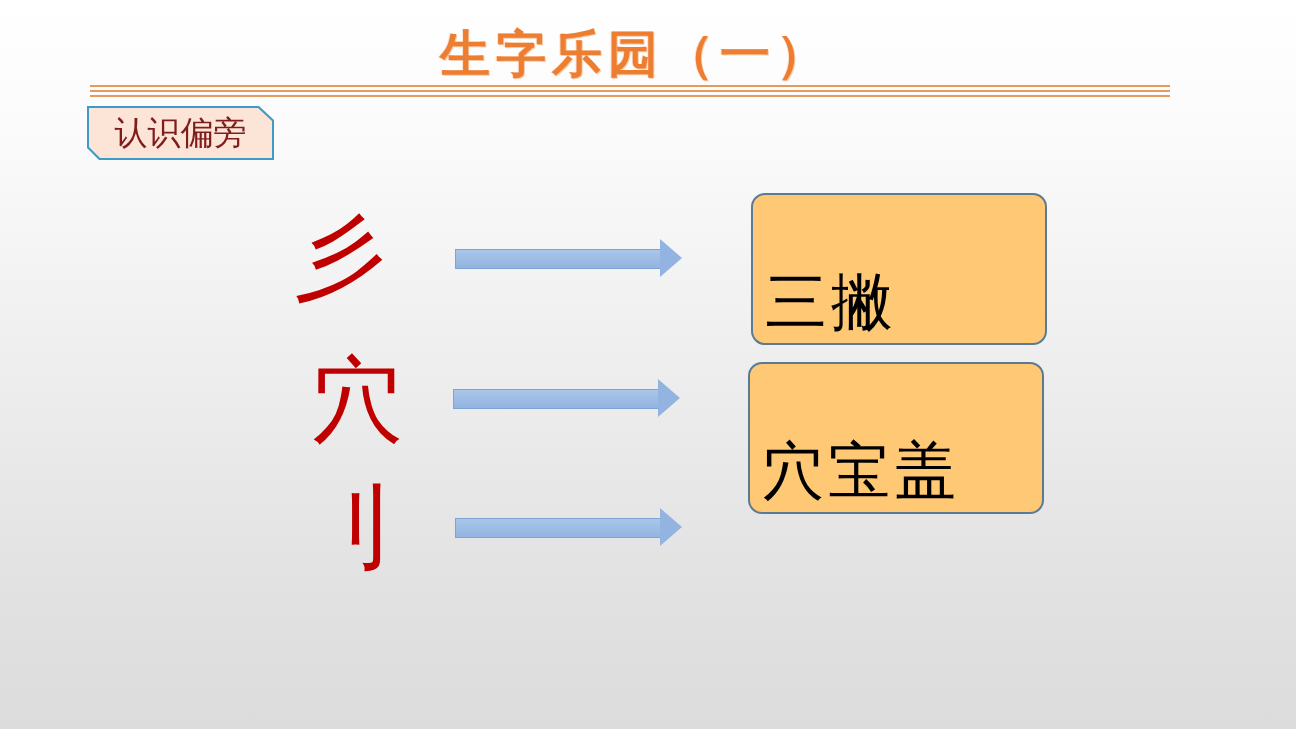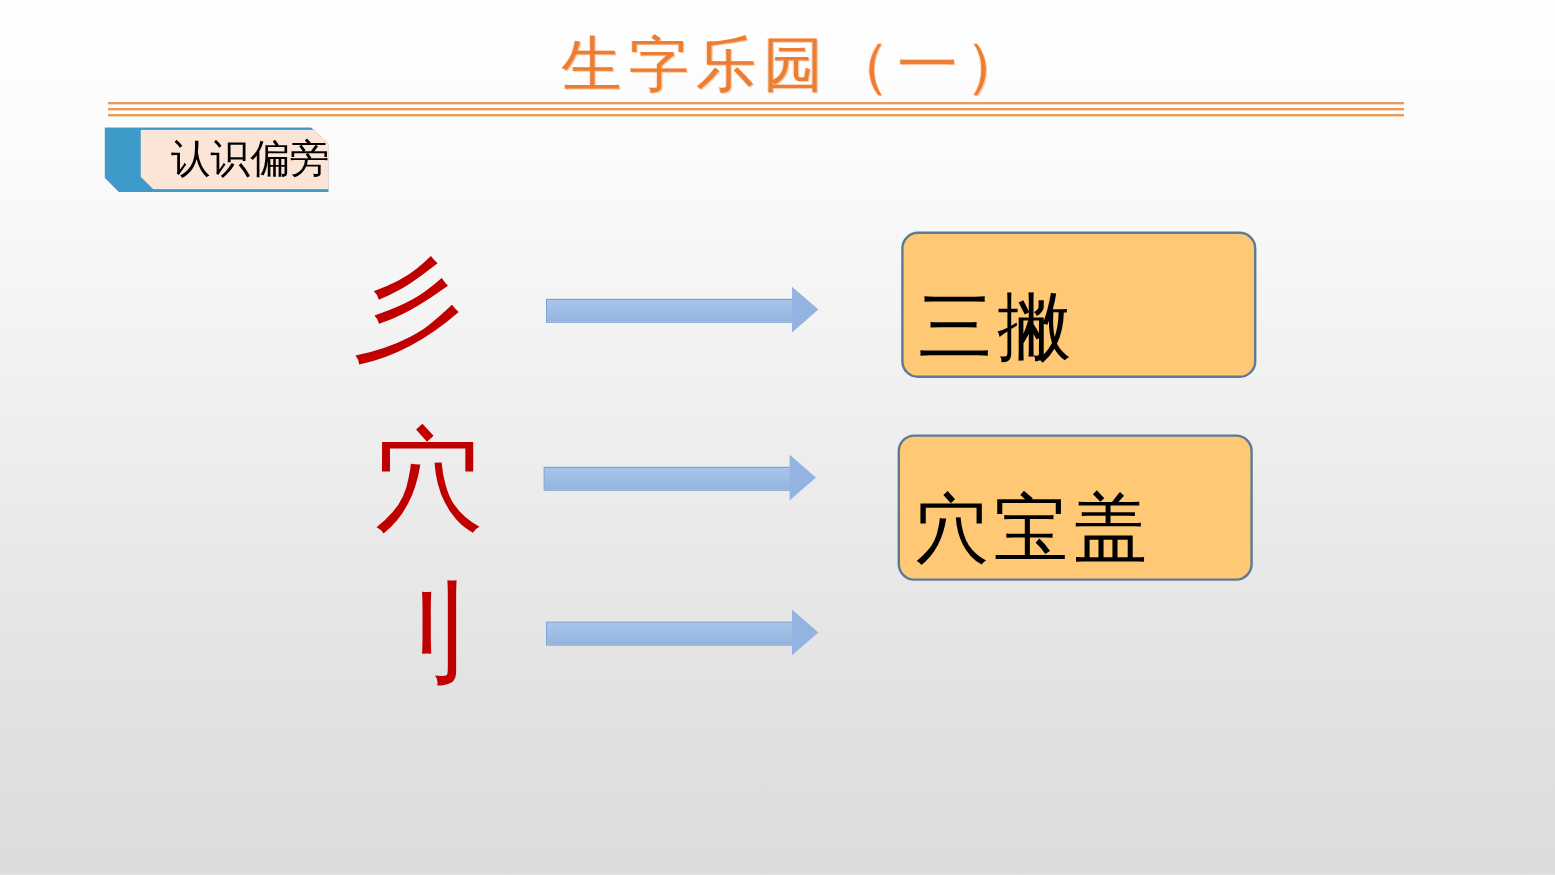--- a/index.html
+++ b/index.html
@@ -5,63 +5,62 @@
   html, body { margin: 0; padding: 0; }
   body {
     width: 1296px; height: 729px; overflow: hidden; position: relative;
     background: linear-gradient(to bottom, #ffffff 0%, #fbfbfb 18%, #eeeeee 50%, #e2e2e2 80%, #dcdcdc 100%);
     font-family: "DejaVu Sans", sans-serif;
   }
   .slide { position: absolute; left: 0; top: 0; width: 1296px; height: 729px; }
 
   .title {
     position: absolute; left: 440px; top: 22px; width: 420px; height: 64px;
-    text-align: right; color: #ED7D31;
-    font-family: "DejaVu Serif", serif; font-weight: normal;
+    text-align: left; color: #ED7D31;
+    font-family: "DejaVu Serif", serif; font-weight: bold;
     font-size: 50px; line-height: 64px; letter-spacing: 6px;
     text-shadow: 1px 1px 0 #f7c9a6, -1px 0 0 #fbe3d1;
   }
   .title-rule { position: absolute; left: 90px; width: 1080px; height: 2px; background: #E59A5E; }
   .title-rule.r1 { top: 85px; }
   .title-rule.r2 { top: 90px; height: 2px; }
   .title-rule.r3 { top: 95px; }
 
   .section-label {
     position: absolute; left: 87px; top: 106px; width: 187px; height: 54px;
     background: #3E9BC9;
     clip-path: polygon(0 0, 172px 0, 187px 14px, 187px 54px, 12px 54px, 0 42px);
   }
   .section-label-inner {
     position: absolute; left: 2px; top: 2px; width: 183px; height: 50px;
     background: #FCE4D6;
     clip-path: polygon(0 0, 169px 0, 183px 13px, 183px 50px, 11px 50px, 0 39px);
-    color: #000000; font-size: 33px; line-height: 50px; text-align: center;
-    font-family: Liberation Serif, serif;
-    margin-left: 28px;
+    color: #7f1d1d; font-size: 33px; line-height: 50px; text-align: center;
+    font-family: Liberation Sans, sans-serif;
   }
 
   .radical {
     position: absolute; width: 110px; height: 110px; text-align: center;
     color: #C00000; font-family: "DejaVu Serif", serif; font-size: 92px; line-height: 110px;
   }
 
   .arrow { position: absolute; height: 40px; }
   .arrow .shaft {
     position: absolute; left: 0; top: 10px; width: 207px; height: 20px;
     background: linear-gradient(to bottom, #a9c6ea, #93b4e0);
     border: 1px solid #7ea3d4; box-sizing: border-box;
   }
   .arrow .head {
     position: absolute; left: 205px; top: 0; width: 0; height: 0;
     border-top: 19px solid transparent; border-bottom: 19px solid transparent;
     border-left: 22px solid #93b4e0;
   }
 
   .answer-box {
-    position: absolute; width: 296px; height: 122px; box-sizing: border-box;
+    position: absolute; width: 296px; height: 152px; box-sizing: border-box;
     background: #FFC875; border: 2px solid #5b7b94; border-radius: 14px;
   }
   .answer-text {
     position: absolute; left: 12px; bottom: 6px;
     color: #000; font-family: "DejaVu Serif", serif; font-size: 62px; line-height: 70px;
     letter-spacing: 4px; white-space: nowrap;
   }
 </style>
 </head>
 <body>

